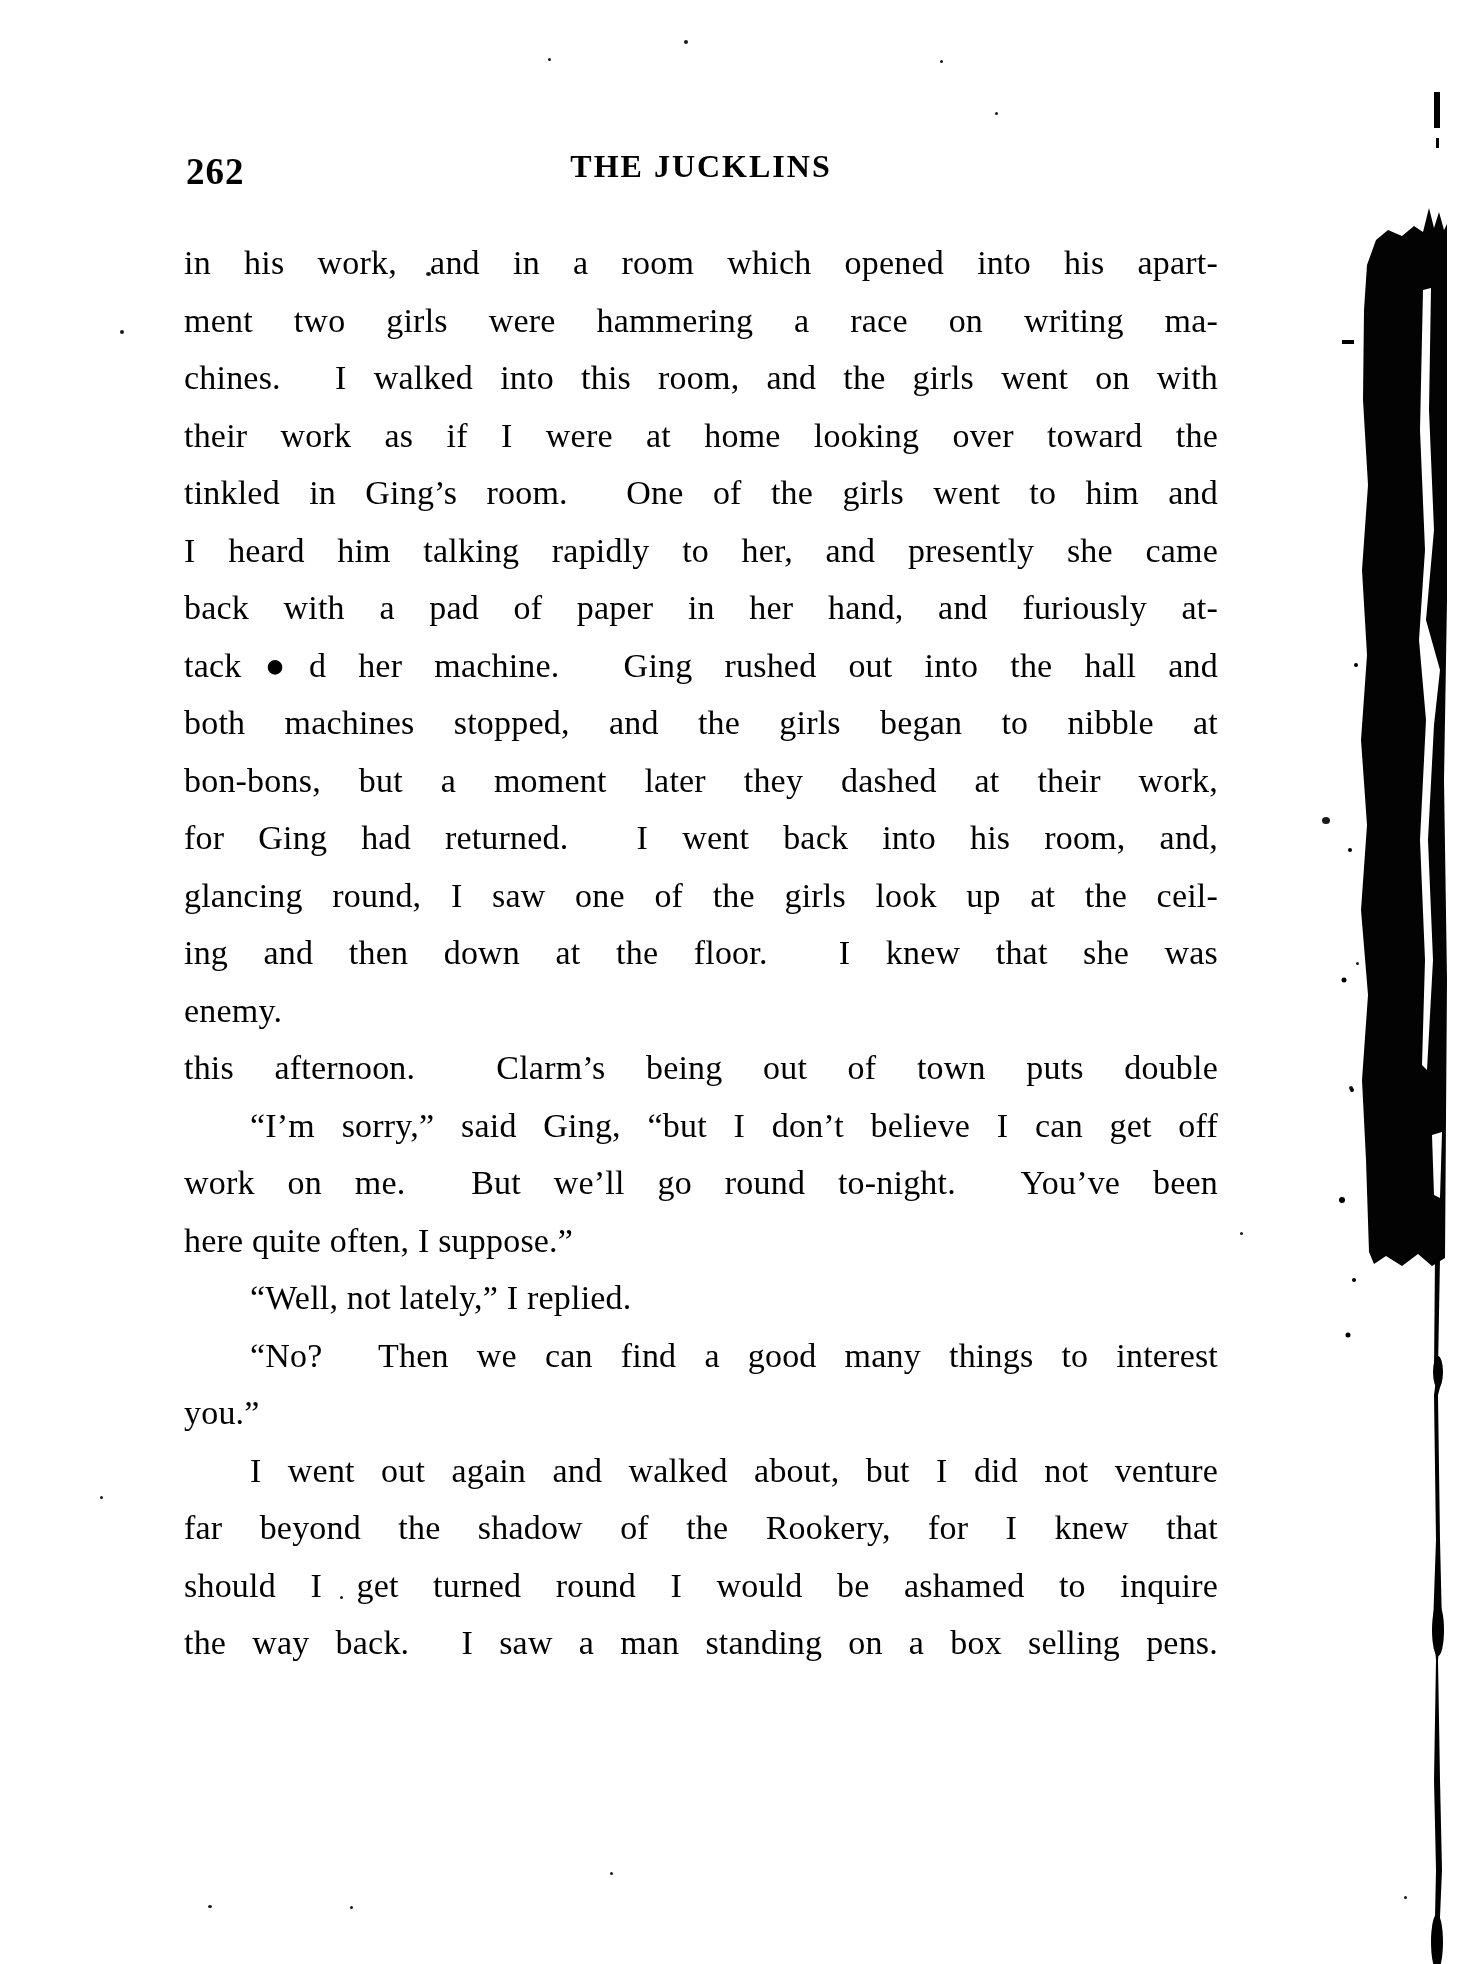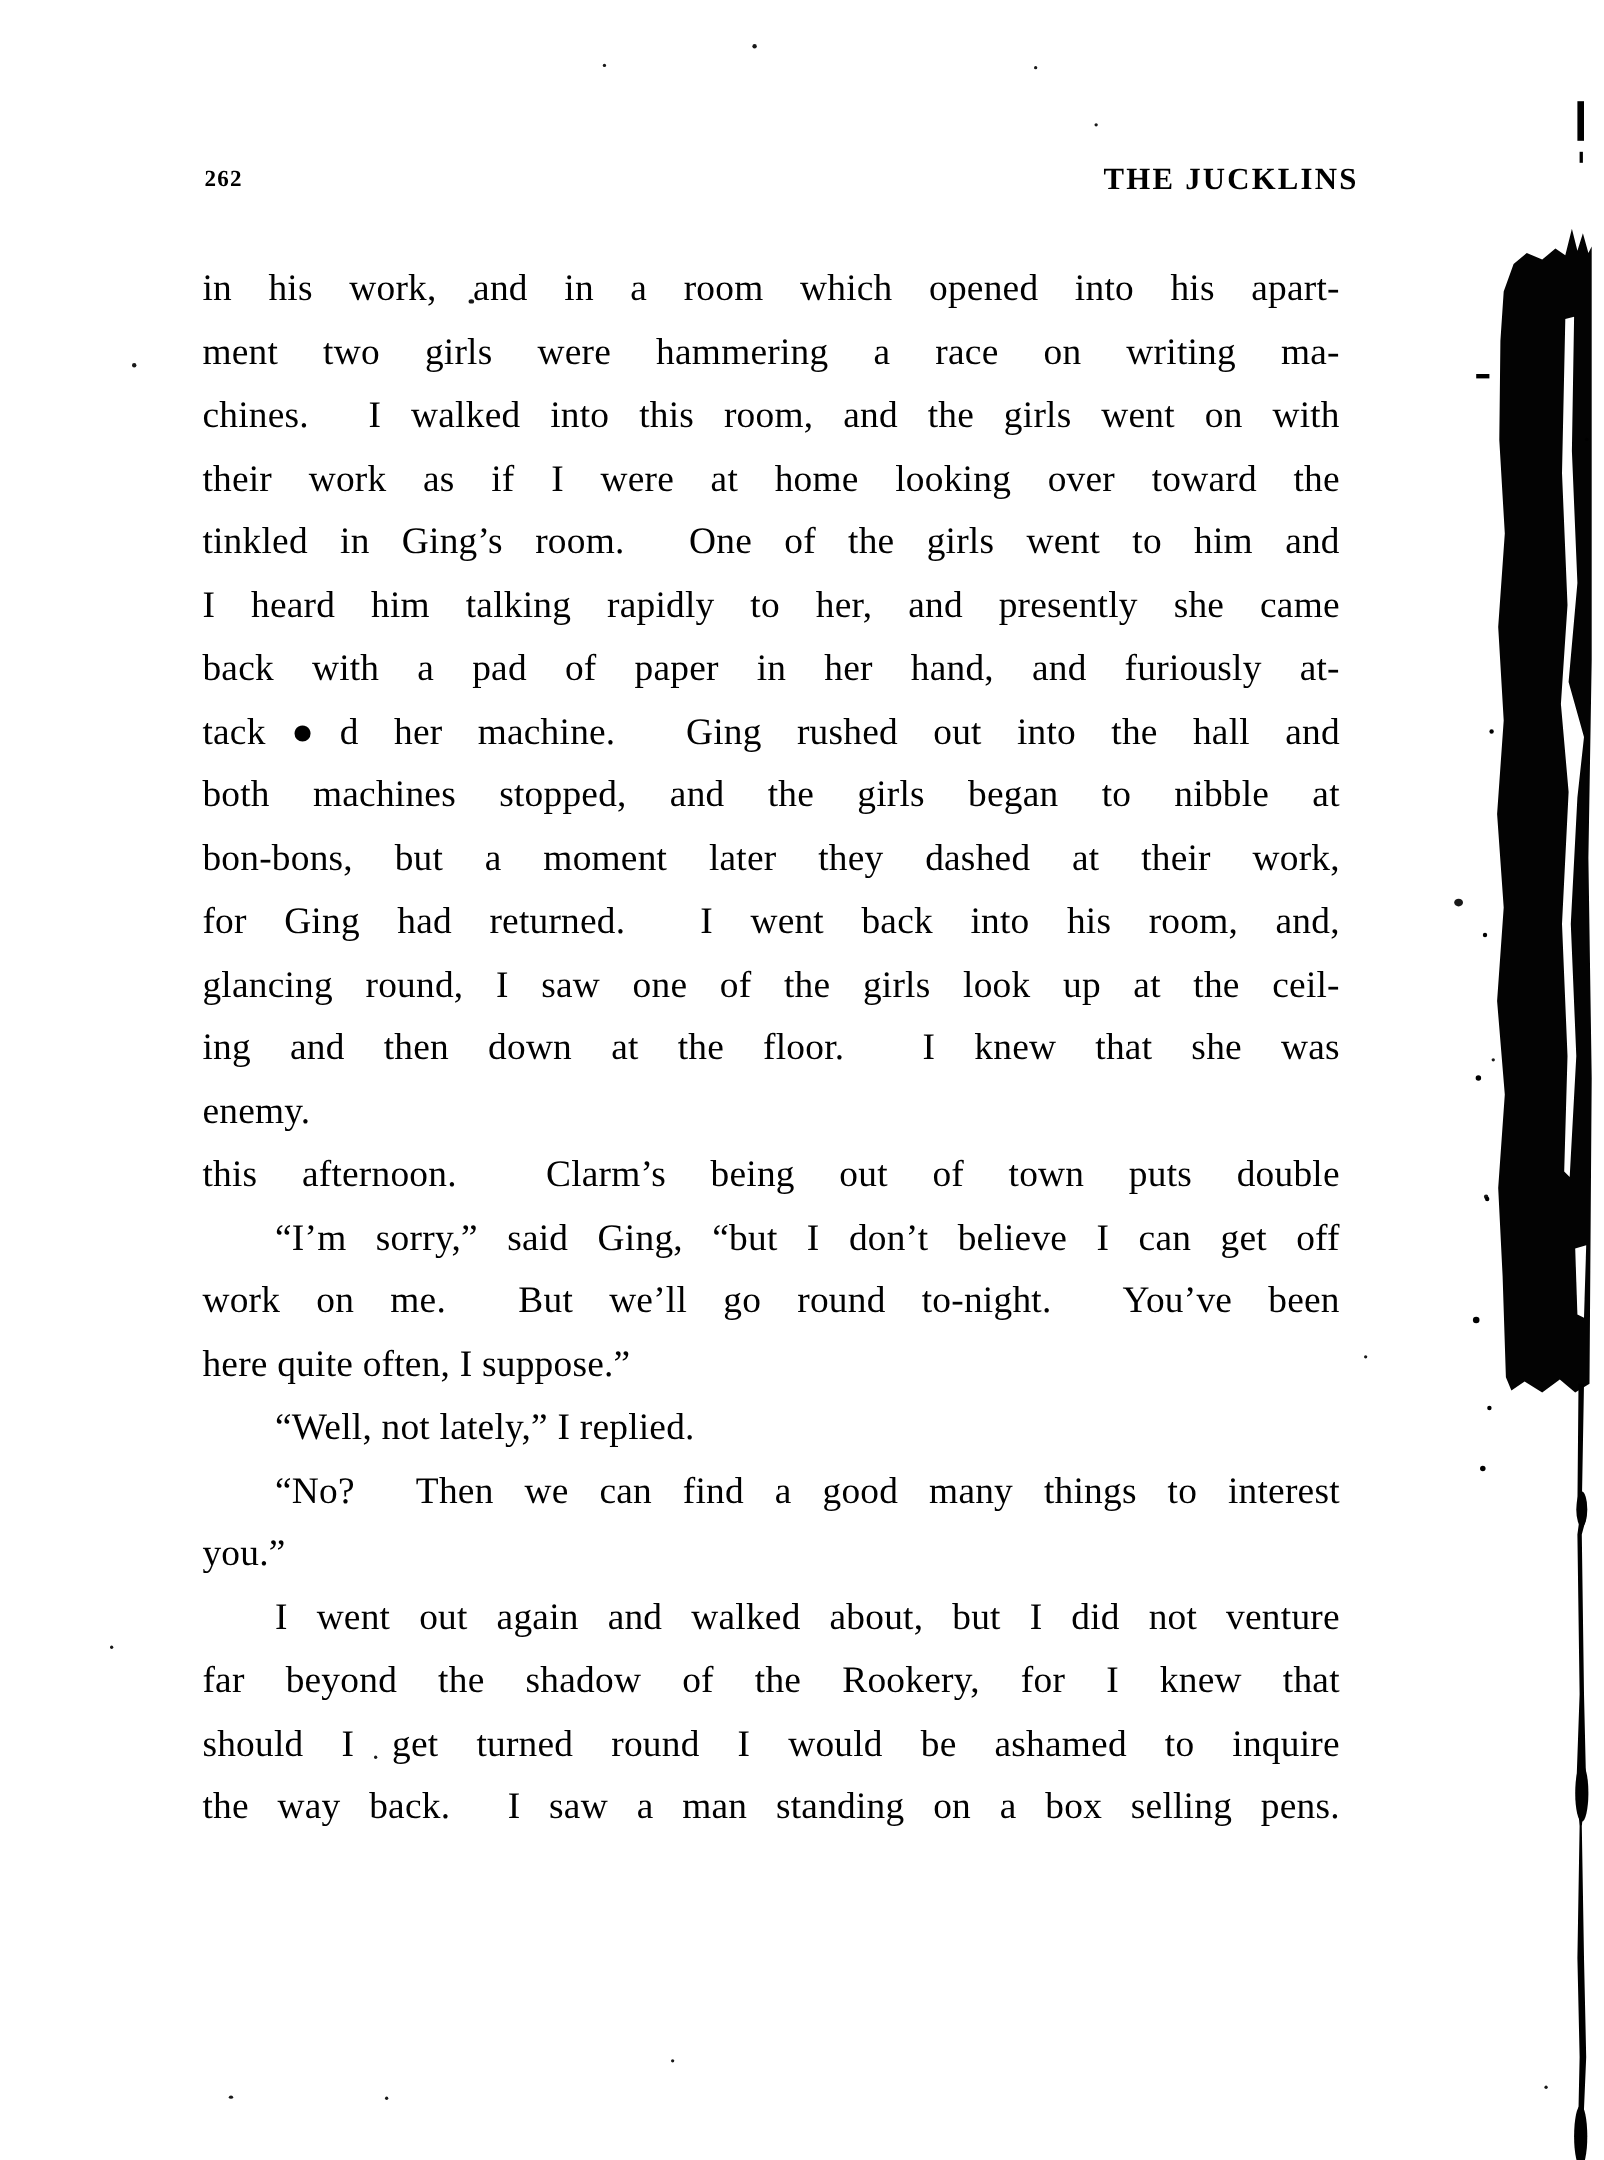--- a/index.html
+++ b/index.html
@@ -10,26 +10,26 @@
     position: relative;
     overflow: hidden;
   }
   .page {
     position: absolute; inset: 0;
     background: #ffffff;
     color: #000;
   }
   .pagenum {
     position: absolute; left: 186px; top: 150px;
-    font-size: 21px; font-weight: 700; letter-spacing: 1px;
+    font-size: 37px; font-weight: 700; letter-spacing: 1px;
   }
   .running-title {
-    position: absolute; left: 201px; top: 148px; width: 1034px;
-    text-align: right;
-    font-size: 28px; font-weight: 700; letter-spacing: 2px;
+    position: absolute; left: 184px; top: 148px; width: 1034px;
+    text-align: center;
+    font-size: 32px; font-weight: 700; letter-spacing: 2px;
   }
   .text-block {
     position: absolute; left: 184px; top: 234px; width: 1034px;
   }
   .line {
     height: 57.5px; line-height: 57.5px;
     font-size: 34px;
     color: #010101;
     text-align: left;
     letter-spacing: 0.2px;

